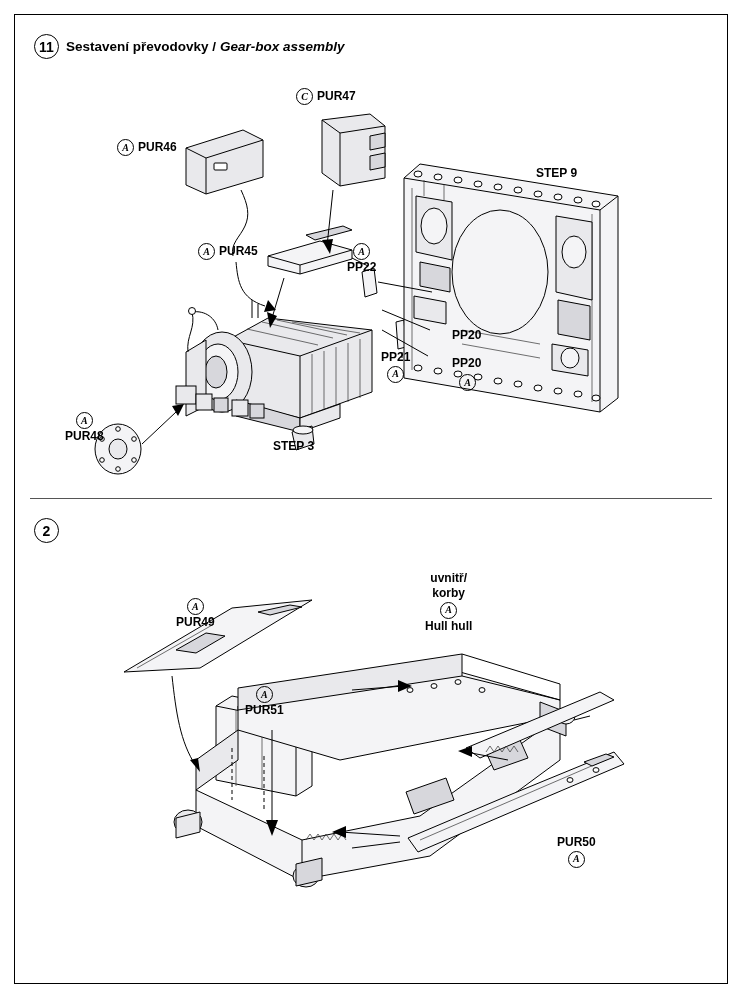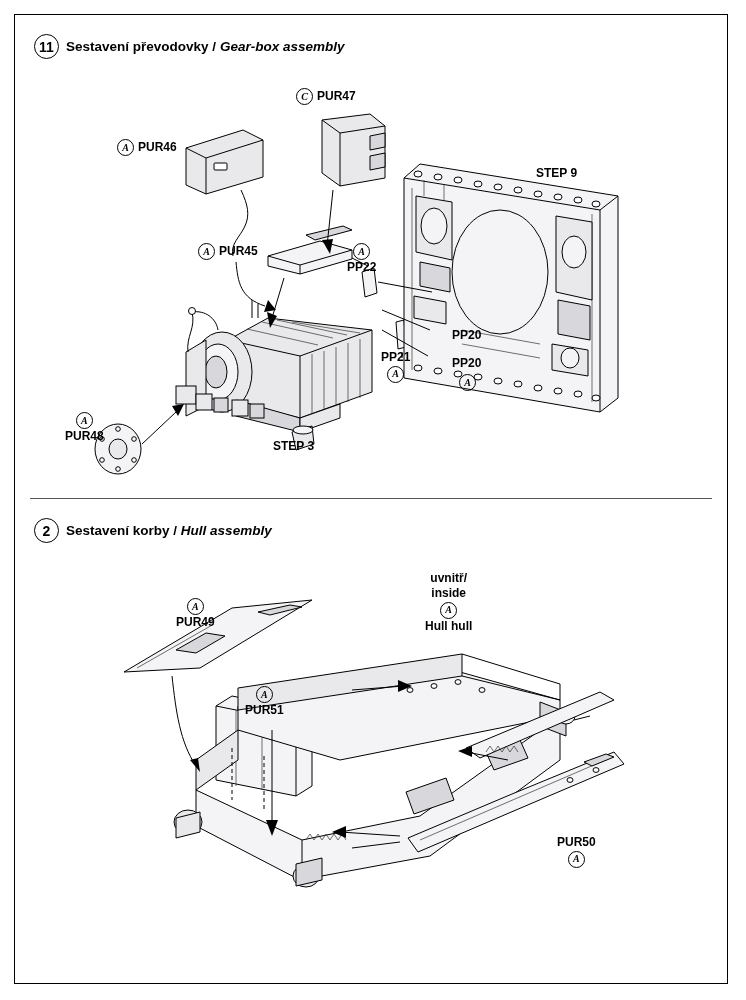--- a/index.html
+++ b/index.html
@@ -119,25 +119,20 @@
     <span class="step-num">11</span>
     <span class="step-title">
       <span>Sestavení převodovky</span>
       <span>/</span>
       <i>Gear-box assembly</i>
     </span>
   </div>
 
   <div class="step-head" style="left:34px; top:518px;">
     <span class="step-num">2</span>
-    <span class="step-title">
-      <span>Sestavení korby</span>
-      <span>/</span>
-      <i>Hull assembly</i>
-    </span>
   </div>
 
   <svg class="art" viewBox="0 0 746 1000">
 
     <g>
       <polygon class="fillg" points="186,148 243,130 263,140 263,177 206,194 186,185"></polygon>
       <polyline class="ln" points="186,148 206,158 206,194"></polyline>
       <polyline class="ln" points="206,158 263,140"></polyline>
       <rect class="fillw" x="214" y="163" width="13" height="7" rx="1"></rect>
     </g>
@@ -485,19 +480,19 @@
   <div class="lbl" style="left:557px; top:836px;">
     <span class="lbl-col">
       <span>PUR50</span>
       <span class="circ-a">A</span>
     </span>
   </div>
 
   <div class="lbl" style="left:425px; top:572px; text-align:left;">
     <span class="lbl-col">
       <span class="small">uvnitř/</span>
-      <span class="small">inside</span>
+      <span class="small">korby</span>
       <span class="circ-a">A</span>
       <span>Hull hull</span>
     </span>
   </div>
 
 </div>
 
 </body></html>

